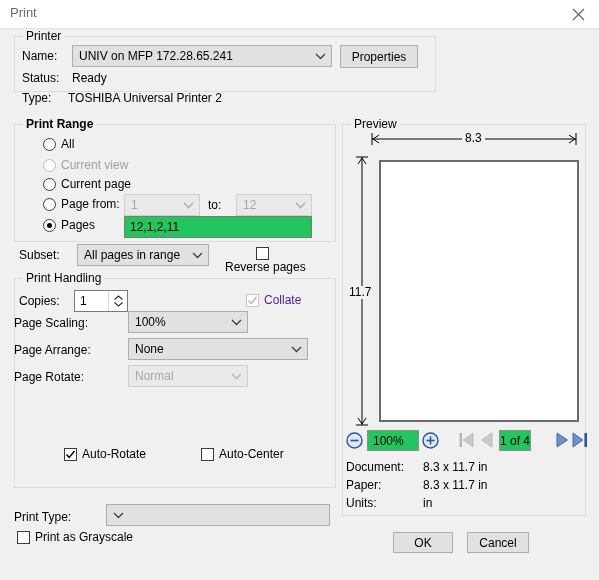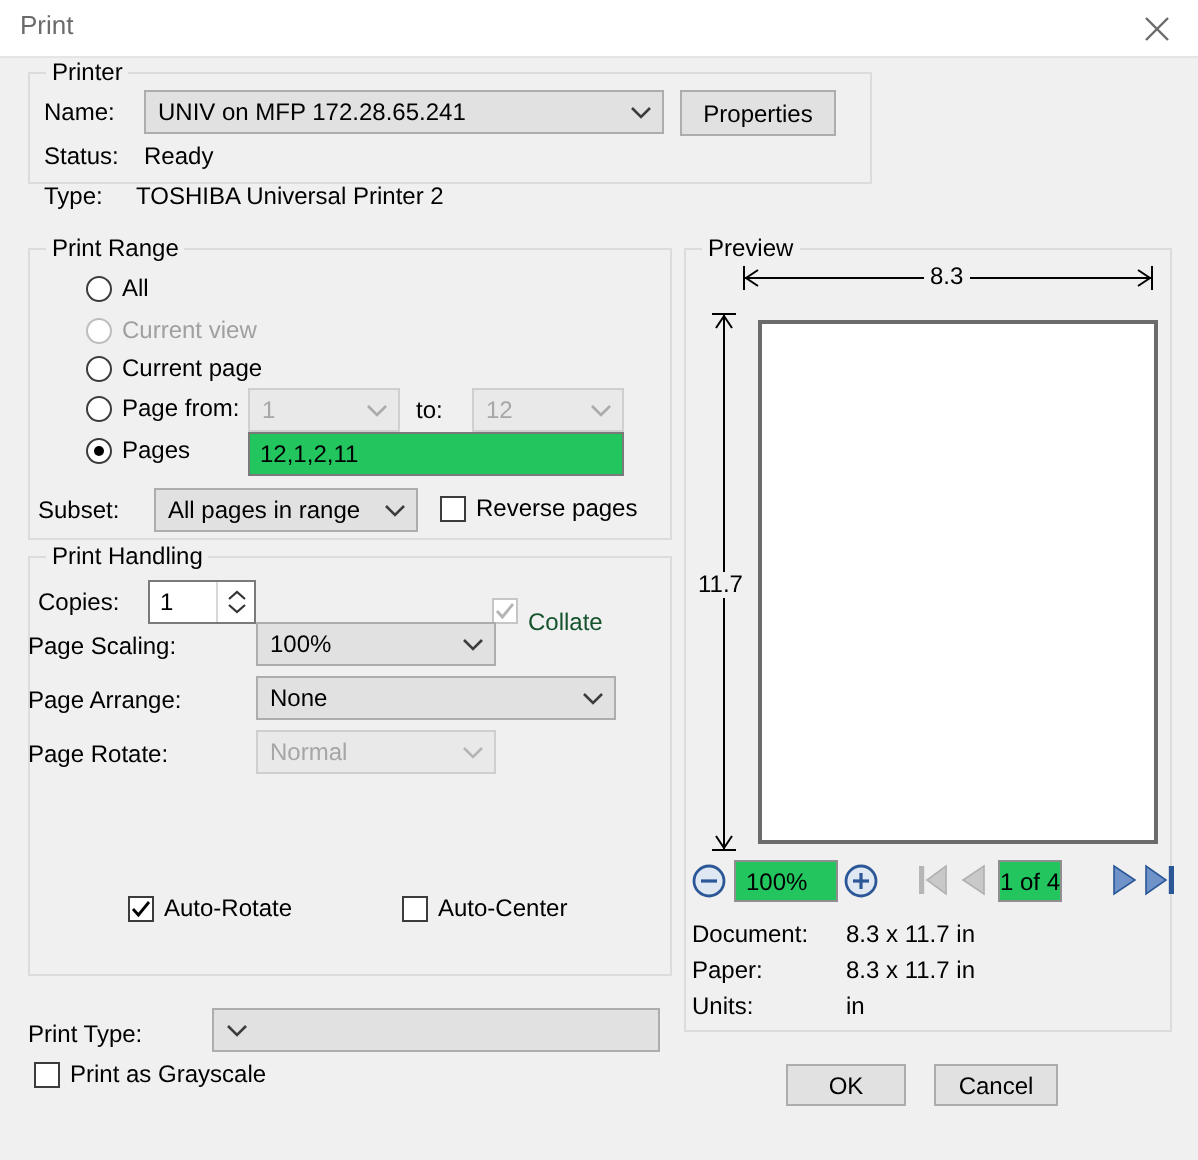--- a/index.html
+++ b/index.html
@@ -162,21 +162,21 @@
     width: 13px; height: 13px;
     border: 1px solid #3c3c3c;
     background: #fff;
     box-sizing: border-box;
     position: relative;
     flex: 0 0 auto;
   }
   .checkbox .cmark svg { position: absolute; left: 0; top: 0; }
   .checkbox.disabled .cmark { border-color: #c6c6c6; background: #fff; }
   .checkbox .clbl { margin-left: 5px; font-size: 12px; }
-  .checkbox.disabled .clbl { color: #14532d; margin-top: 11px; }
+  .checkbox.disabled .clbl { color: #4c1d95; }
 
   
   #copies-spinner {
     position: absolute;
     box-sizing: border-box;
     background: #fff;
     border: 1px solid #7a7a7a;
     display: flex;
     align-items: stretch;
   }
@@ -244,21 +244,21 @@
         <polyline points="1,1 5.5,5.5 10,1" fill="none" stroke="#3c3c3c" stroke-width="1.3"></polyline>
       </svg>
   </div>
 </div>
 <div class="btn" style="left:340px; top:45px; width:78px; height:23px;">Properties</div>
 <div class="lbl" style="left:22px; top:71px;">Status:</div>
 <div class="lbl" style="left:72px; top:71px;">Ready</div>
 <div class="lbl" style="left:22px; top:91px;">Type:</div>
 <div class="lbl" style="left:68px; top:91px;">TOSHIBA Universal Printer 2</div>
 
-<div class="group" style="left:14px; top:124px; width:322px; height:146px;">
+<div class="group" style="left:14px; top:124px; width:322px; height:118px;font-weight:bold;">
   <div class="legend">Print Range</div>
 </div>
 
 <div class="radio" style="left:19px; top:137px;">
   <span class="rmark"></span>
   <span class="rlbl">All</span>
 </div>
 <div class="radio disabled" style="left:19px; top:158px;">
   <span class="rmark"></span>
   <span class="rlbl">Current view</span>
@@ -300,21 +300,21 @@
 
 <div class="lbl" style="left:19px; top:248px;">Subset:</div>
 <div class="combo" style="left:77px; top:244px; width:132px;">
   <div class="ctext">All pages in range</div>
   <div class="carrow">
     <svg width="11" height="7" viewBox="0 0 11 7">
         <polyline points="1,1 5.5,5.5 10,1" fill="none" stroke="#3c3c3c" stroke-width="1.3"></polyline>
       </svg>
   </div>
 </div>
-<div class="checkbox" style="left:220px; top:247px;">
+<div class="checkbox" style="left:220px; top:247px;flex-direction:column;">
   <span class="cmark"></span>
   <span class="clbl">Reverse pages</span>
 </div>
 
 <div class="group" style="left:14px; top:278px; width:322px; height:210px;">
   <div class="legend">Print Handling</div>
 </div>
 
 <div class="lbl" style="left:19px; top:294px;">Copies:</div>
 <div id="copies-spinner" style="left:74px; top:290px; width:54px; height:22px;">

